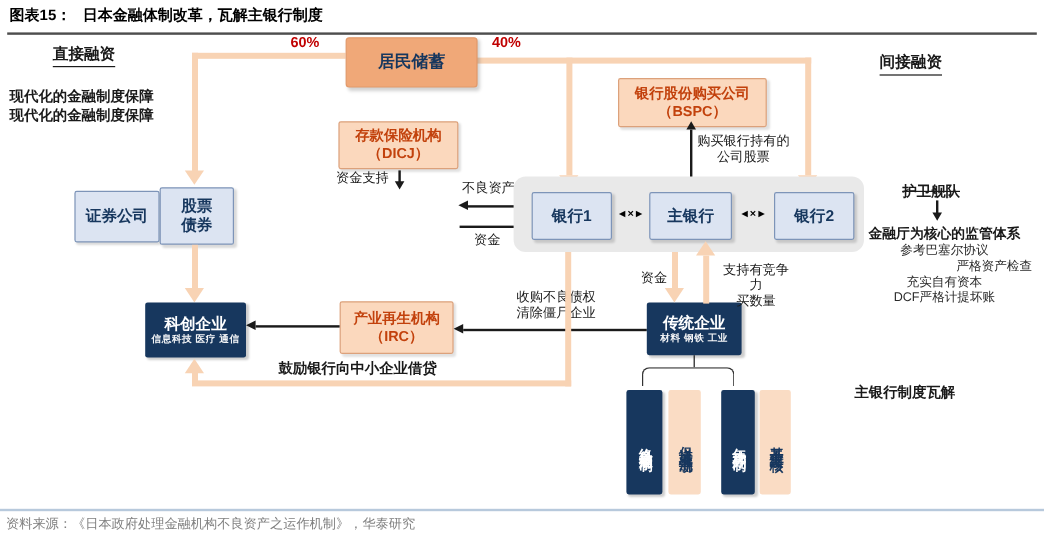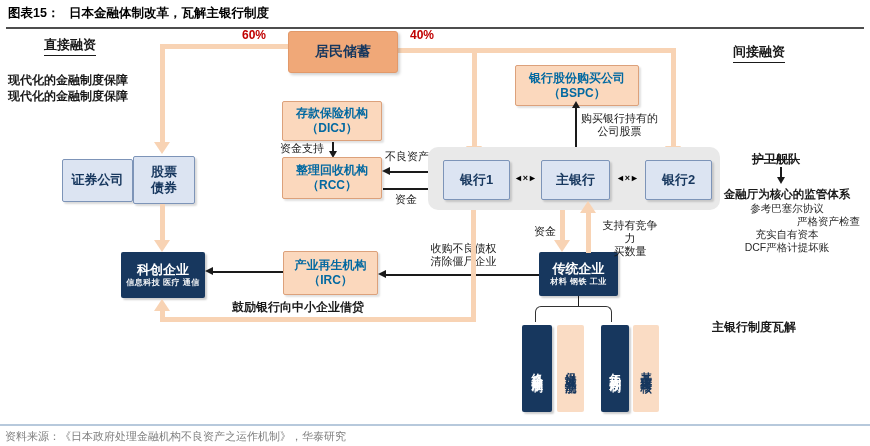--- a/index.html
+++ b/index.html
@@ -3,21 +3,21 @@
 <meta charset="utf-8">
 <style>
   html,body{margin:0;padding:0;background:#fff;}
   body{width:870px;height:446px;font-family:"Liberation Sans","DejaVu Sans",sans-serif;color:#1a1a1a;}
   .canvas{position:relative;width:870px;height:446px;overflow:hidden;background:#fff;}
   .abs{position:absolute;}
   .box{position:absolute;display:flex;flex-direction:column;align-items:center;justify-content:center;
        text-align:center;box-sizing:border-box;line-height:1.25;}
   .orangebox{background:#F0A878;border:1px solid #E2996A;border-radius:3px;color:#17375E;font-weight:bold;
        box-shadow:2px 2px 3px rgba(0,0,0,.18);}
-  .peachbox{background:#FBD8BD;border:1px solid #DCA17B;border-radius:2px;color:#0369a1;font-weight:bold;
+  .peachbox{background:#FBD8BD;border:1px solid #DCA17B;border-radius:2px;color:#c2410c;font-weight:bold;
        box-shadow:2px 2px 2px rgba(0,0,0,.12);}
   .bluebox{background:#DCE4F2;border:1px solid #7D94B8;border-radius:2px;color:#17375E;font-weight:bold;
        box-shadow:2px 2px 2px rgba(0,0,0,.15);}
   .navybox{background:#17375E;border-radius:2px;color:#fff;font-weight:bold;box-shadow:2px 2px 2px rgba(0,0,0,.2);}
   .graypanel{position:absolute;background:#E9E9E9;border-radius:10px;}
   .flowline{position:absolute;background:#F8D3B4;}
   .kline{position:absolute;background:#1a1a1a;}
   .tri{position:absolute;width:0;height:0;}
   .tri-down-o{border-left:8px solid transparent;border-right:8px solid transparent;border-top:12px solid #F8D3B4;}
   .tri-up-o{border-left:8px solid transparent;border-right:8px solid transparent;border-bottom:12px solid #F8D3B4;}
@@ -80,24 +80,20 @@
     <div>公司股票</div>
   </div>
 
   <div class="box peachbox" style="left:282px;top:101px;width:100px;height:40px;font-size:12px;">
     <div>存款保险机构</div>
     <div>（DICJ）</div>
   </div>
   <div class="lbl" style="left:280px;top:141px;">资金支持</div>
   <div class="kline" style="left:332px;top:142px;width:1.5px;height:10px;"></div>
   <div class="tri tri-down-k" style="left:329px;top:151px;"></div>
-  <div class="box peachbox" style="left:282px;top:157px;width:100px;height:42px;font-size:12px;">
-    <div>整理回收机构</div>
-    <div>（RCC）</div>
-  </div>
 
   <div class="lbl" style="left:385px;top:149px;">不良资产</div>
   <div class="kline" style="left:390px;top:171px;width:53px;height:1.5px;"></div>
   <div class="tri tri-left-k" style="left:382px;top:167px;"></div>
   <div class="kline" style="left:383px;top:188px;width:52px;height:1.5px;"></div>
   <div class="tri tri-right-k" style="left:435px;top:184px;"></div>
   <div class="lbl" style="left:395px;top:192px;">资金</div>
 
   <div class="graypanel" style="left:428px;top:147px;width:292px;height:63px;"></div>
   <div class="box bluebox" style="left:443px;top:160px;width:67px;height:40px;font-size:13px;">银行1</div>

